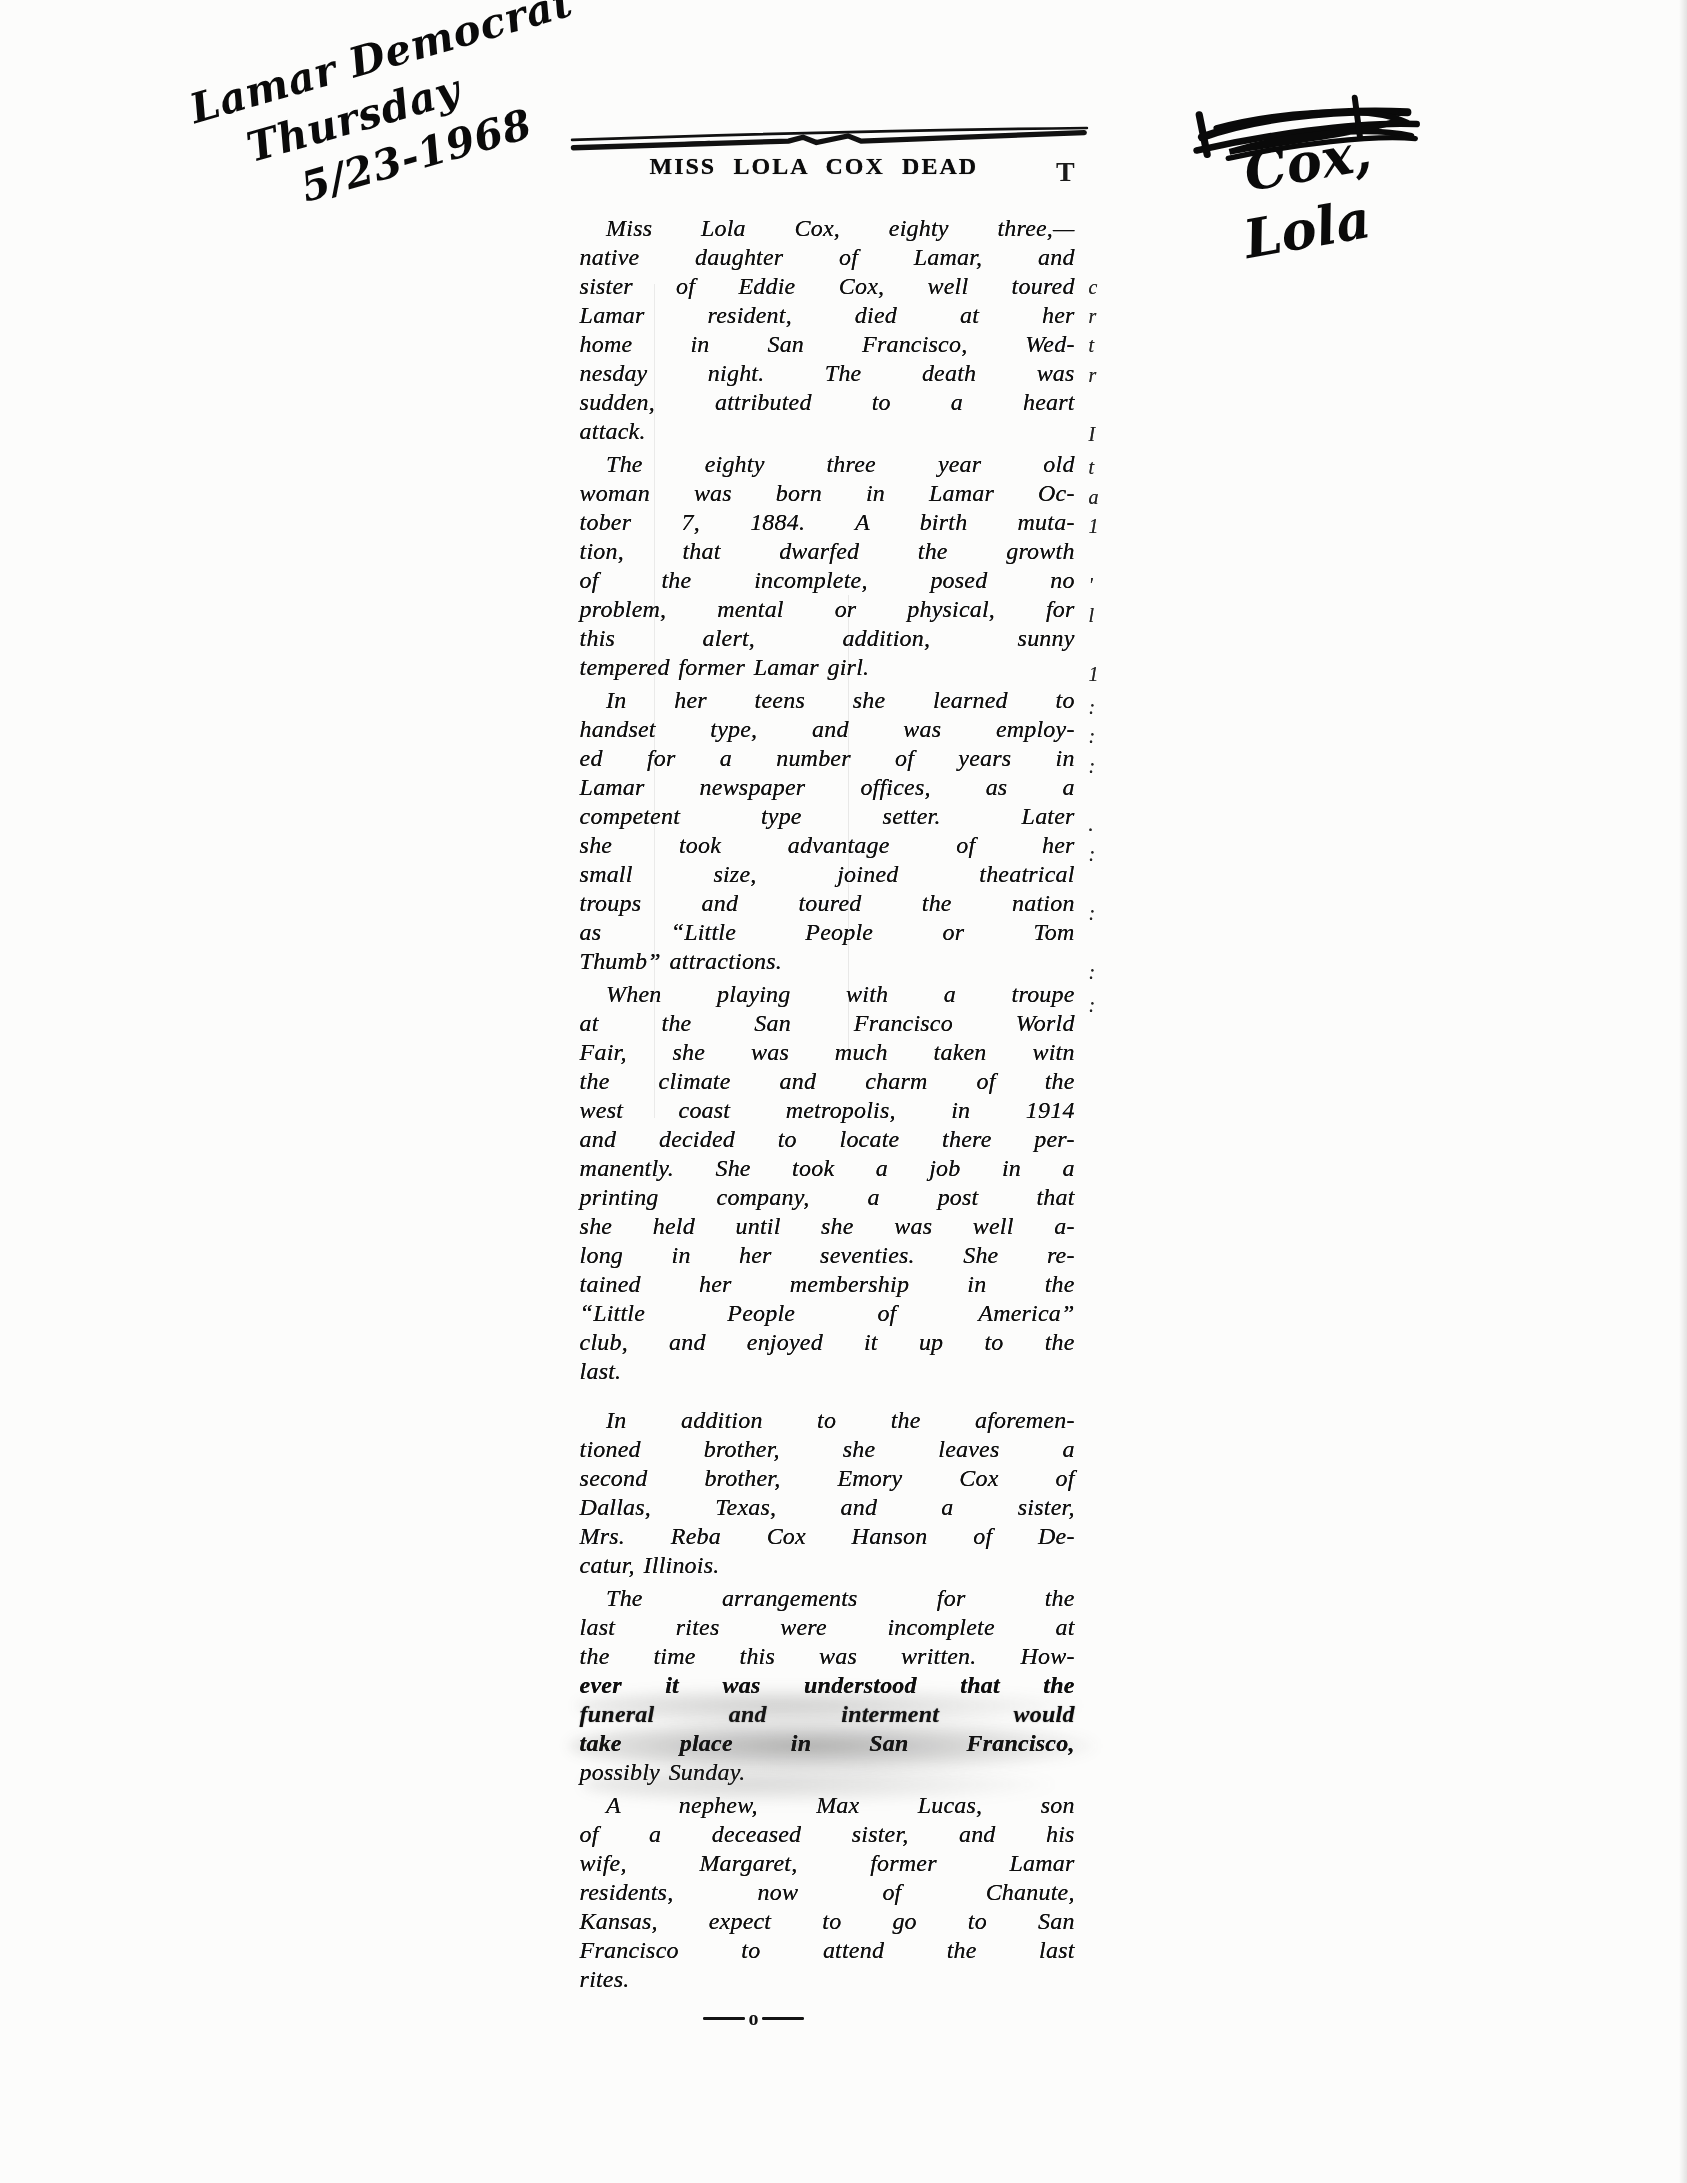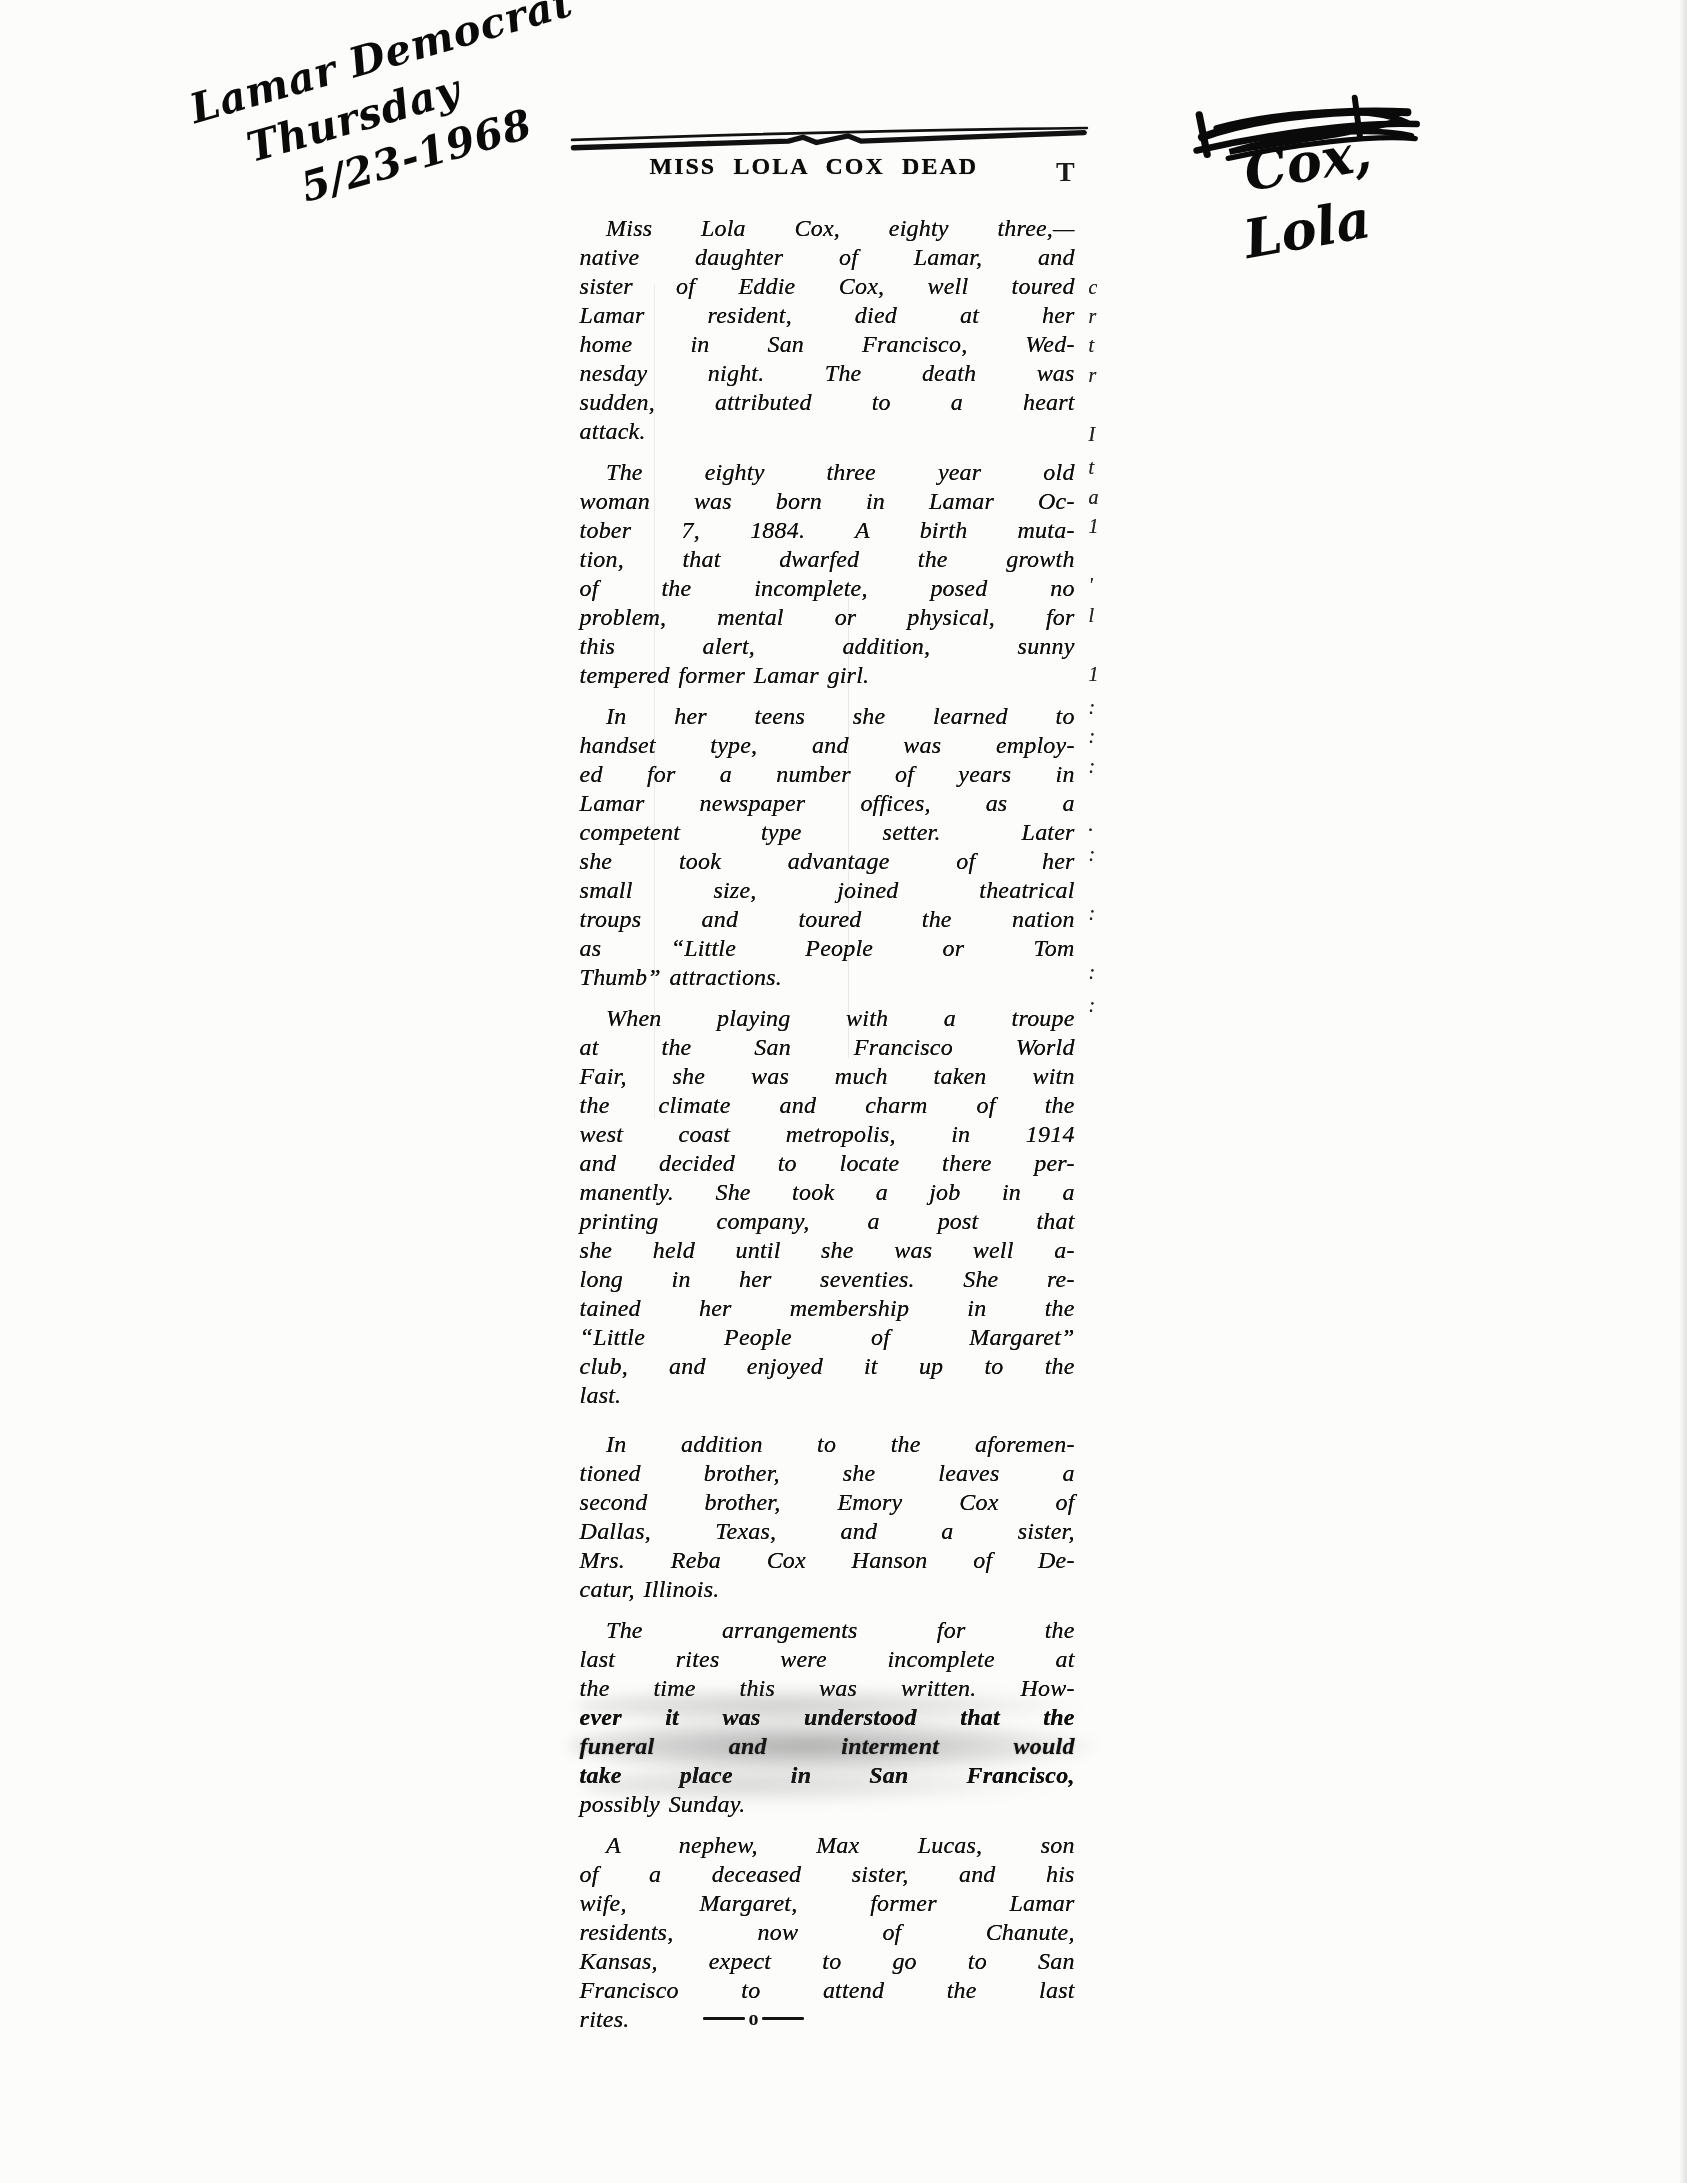--- a/index.html
+++ b/index.html
@@ -42,21 +42,21 @@
     text-align:center;color:#0c0c0c;
     text-shadow:0 0 0.7px rgba(0,0,0,.8);
     white-space:nowrap;
   }
   .headline-frag{
     position:absolute;left:479px;top:32px;
     font-size:28px;font-weight:700;color:#1a1a1a;
   }
   .article-body{position:absolute;left:2.6px;top:90px;width:495px;font-style:italic;}
   .para{margin:0;}
-  .para + .para{margin-top:12px;}
+  .para + .para{margin-top:4px;}
   .para.gap{margin-top:20px;}
   .line{
     font-size:24px;line-height:29px;
     letter-spacing:0.2px;word-spacing:2.6px;
     text-align:justify;text-align-last:justify;
     text-shadow:0 0 0.5px rgba(0,0,0,.85);
     white-space:normal;
   }
   .line.indent{text-indent:26.5px;}
   .line.ragged{text-align:left;text-align-last:left;}
@@ -168,21 +168,21 @@
           <div class="line">at the San Francisco World</div>
           <div class="line">Fair, she was much taken witn</div>
           <div class="line">the climate and charm of the</div>
           <div class="line">west coast metropolis, in 1914</div>
           <div class="line">and decided to locate there per-</div>
           <div class="line">manently. She took a job in a</div>
           <div class="line">printing company, a post that</div>
           <div class="line">she held until she was well a-</div>
           <div class="line">long in her seventies. She re-</div>
           <div class="line">tained her membership in the</div>
-          <div class="line">“Little People of Margaret”</div>
+          <div class="line">“Little People of America”</div>
           <div class="line">club, and enjoyed it up to the</div>
           <div class="line ragged">last.</div>
         </div>
         <div class="para gap">
           <div class="line indent">In addition to the aforemen-</div>
           <div class="line">tioned brother, she leaves a</div>
           <div class="line">second brother, Emory Cox of</div>
           <div class="line">Dallas, Texas, and a sister,</div>
           <div class="line">Mrs. Reba Cox Hanson of De-</div>
           <div class="line ragged">catur, Illinois.</div>

